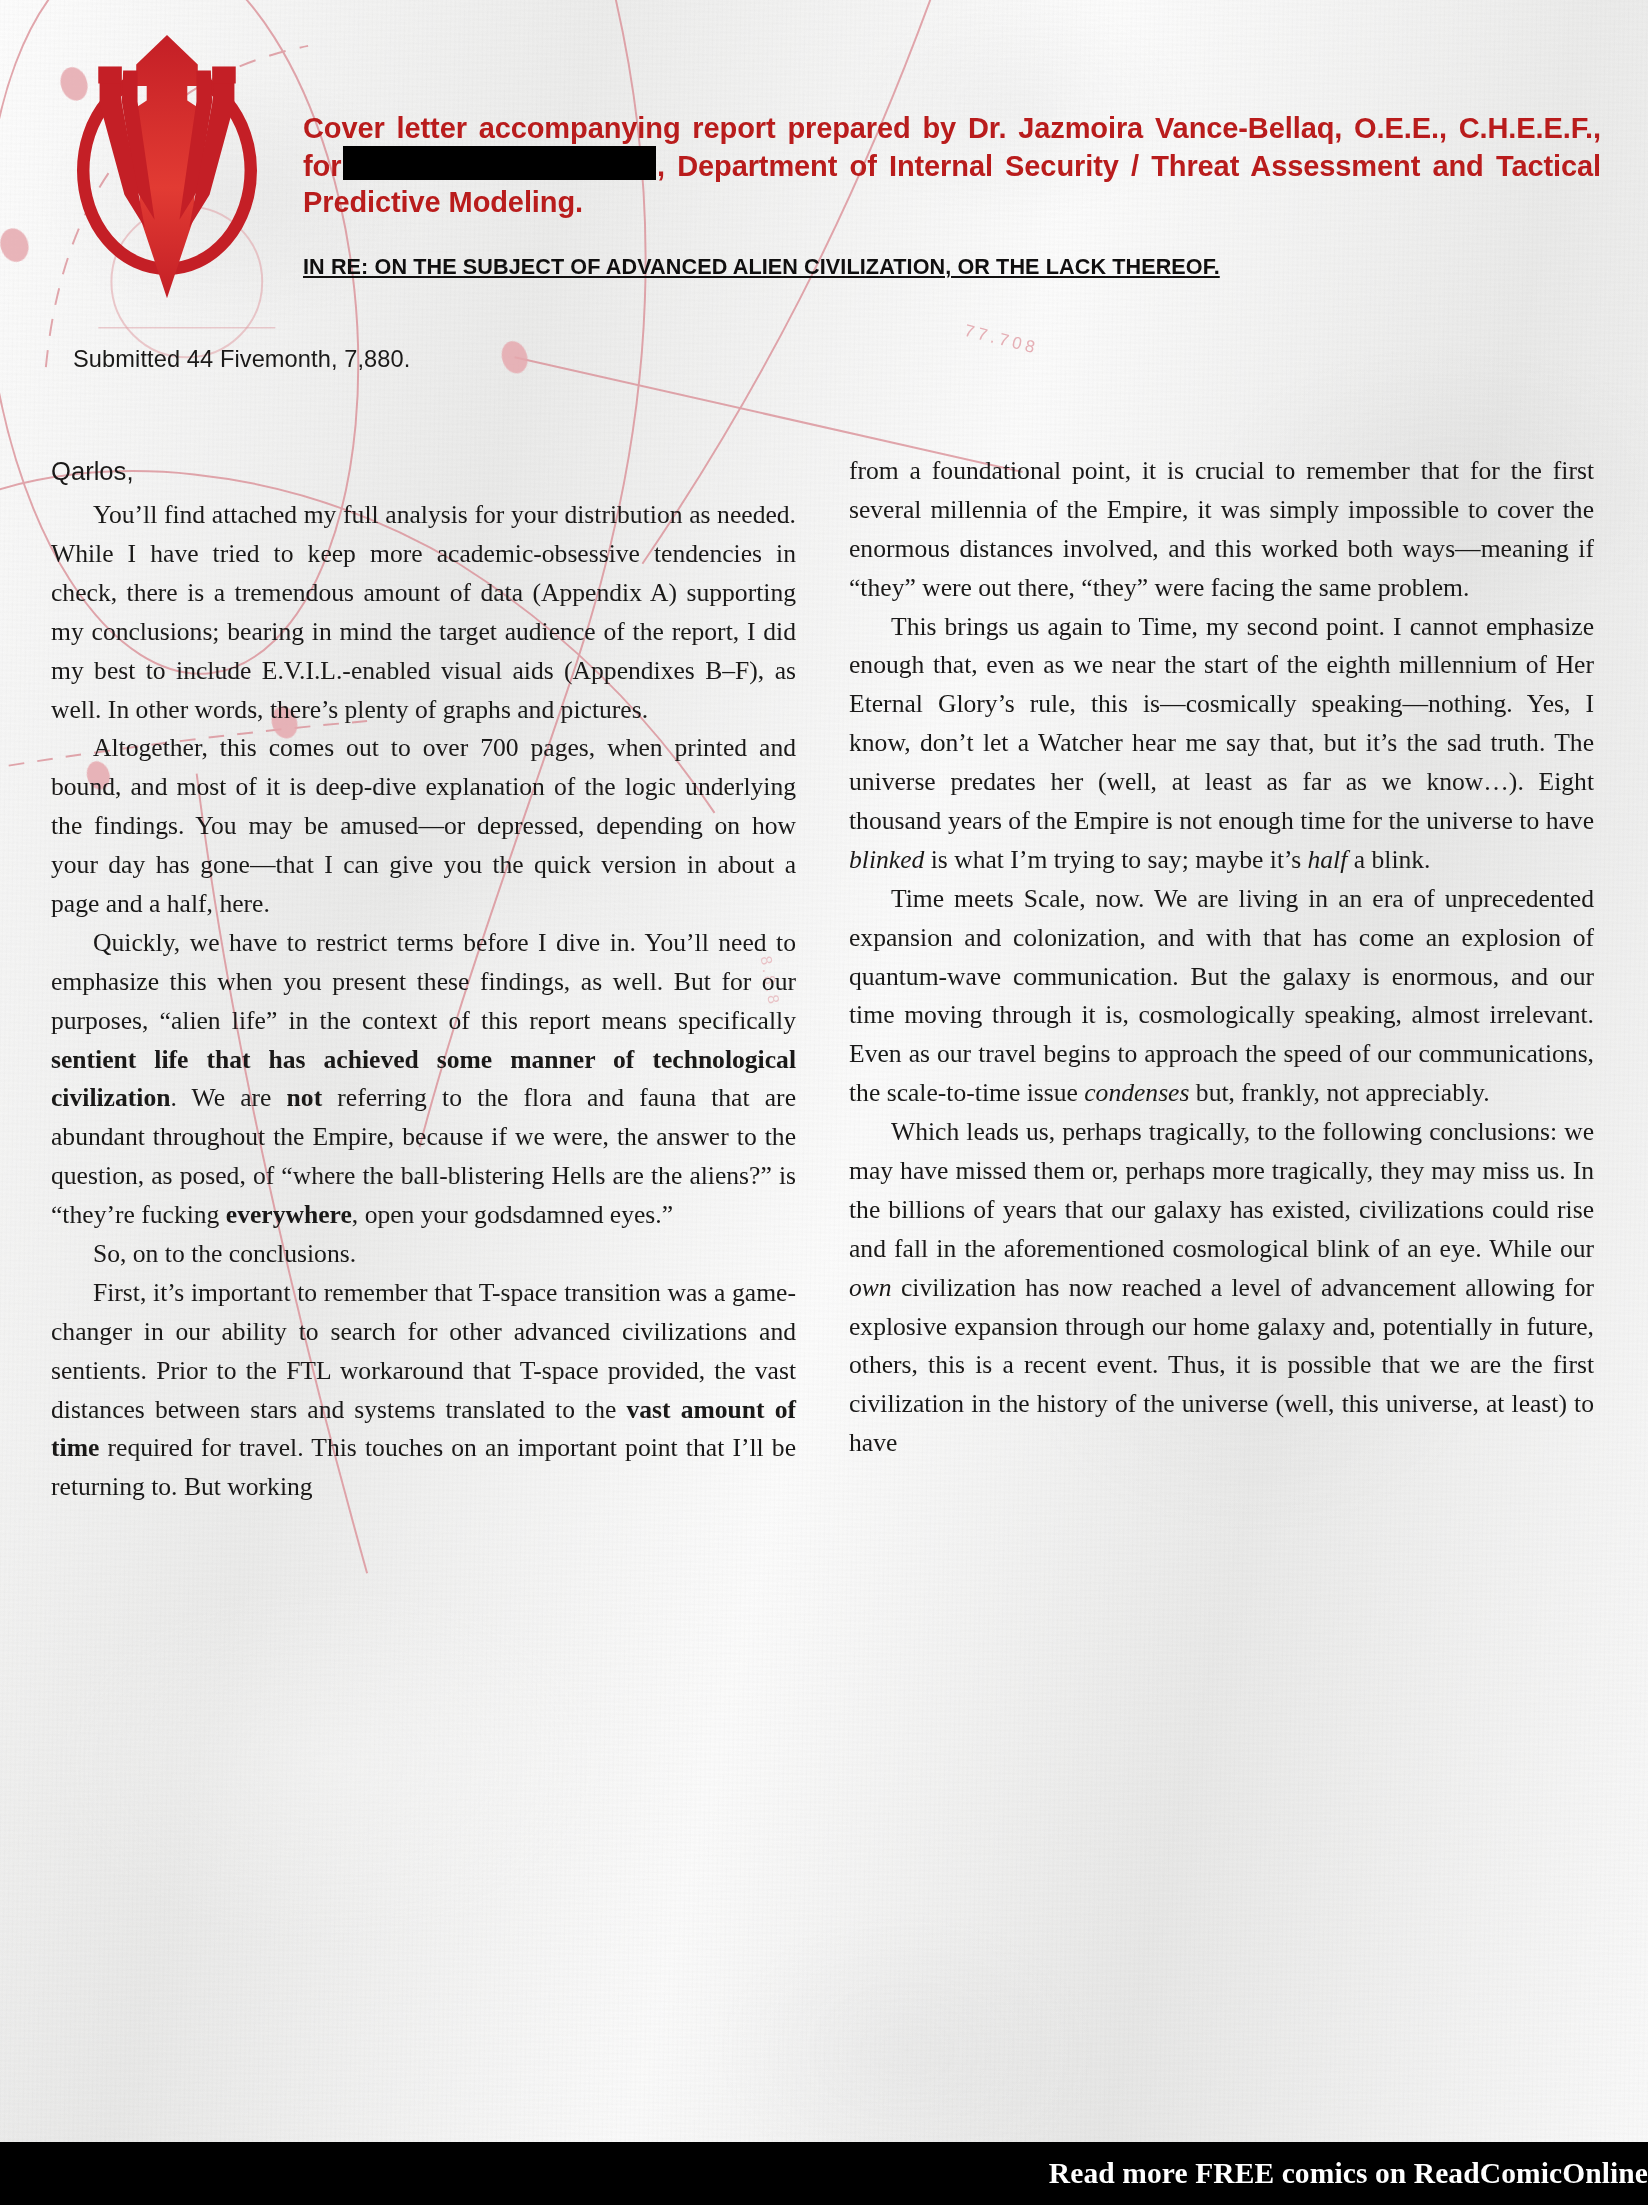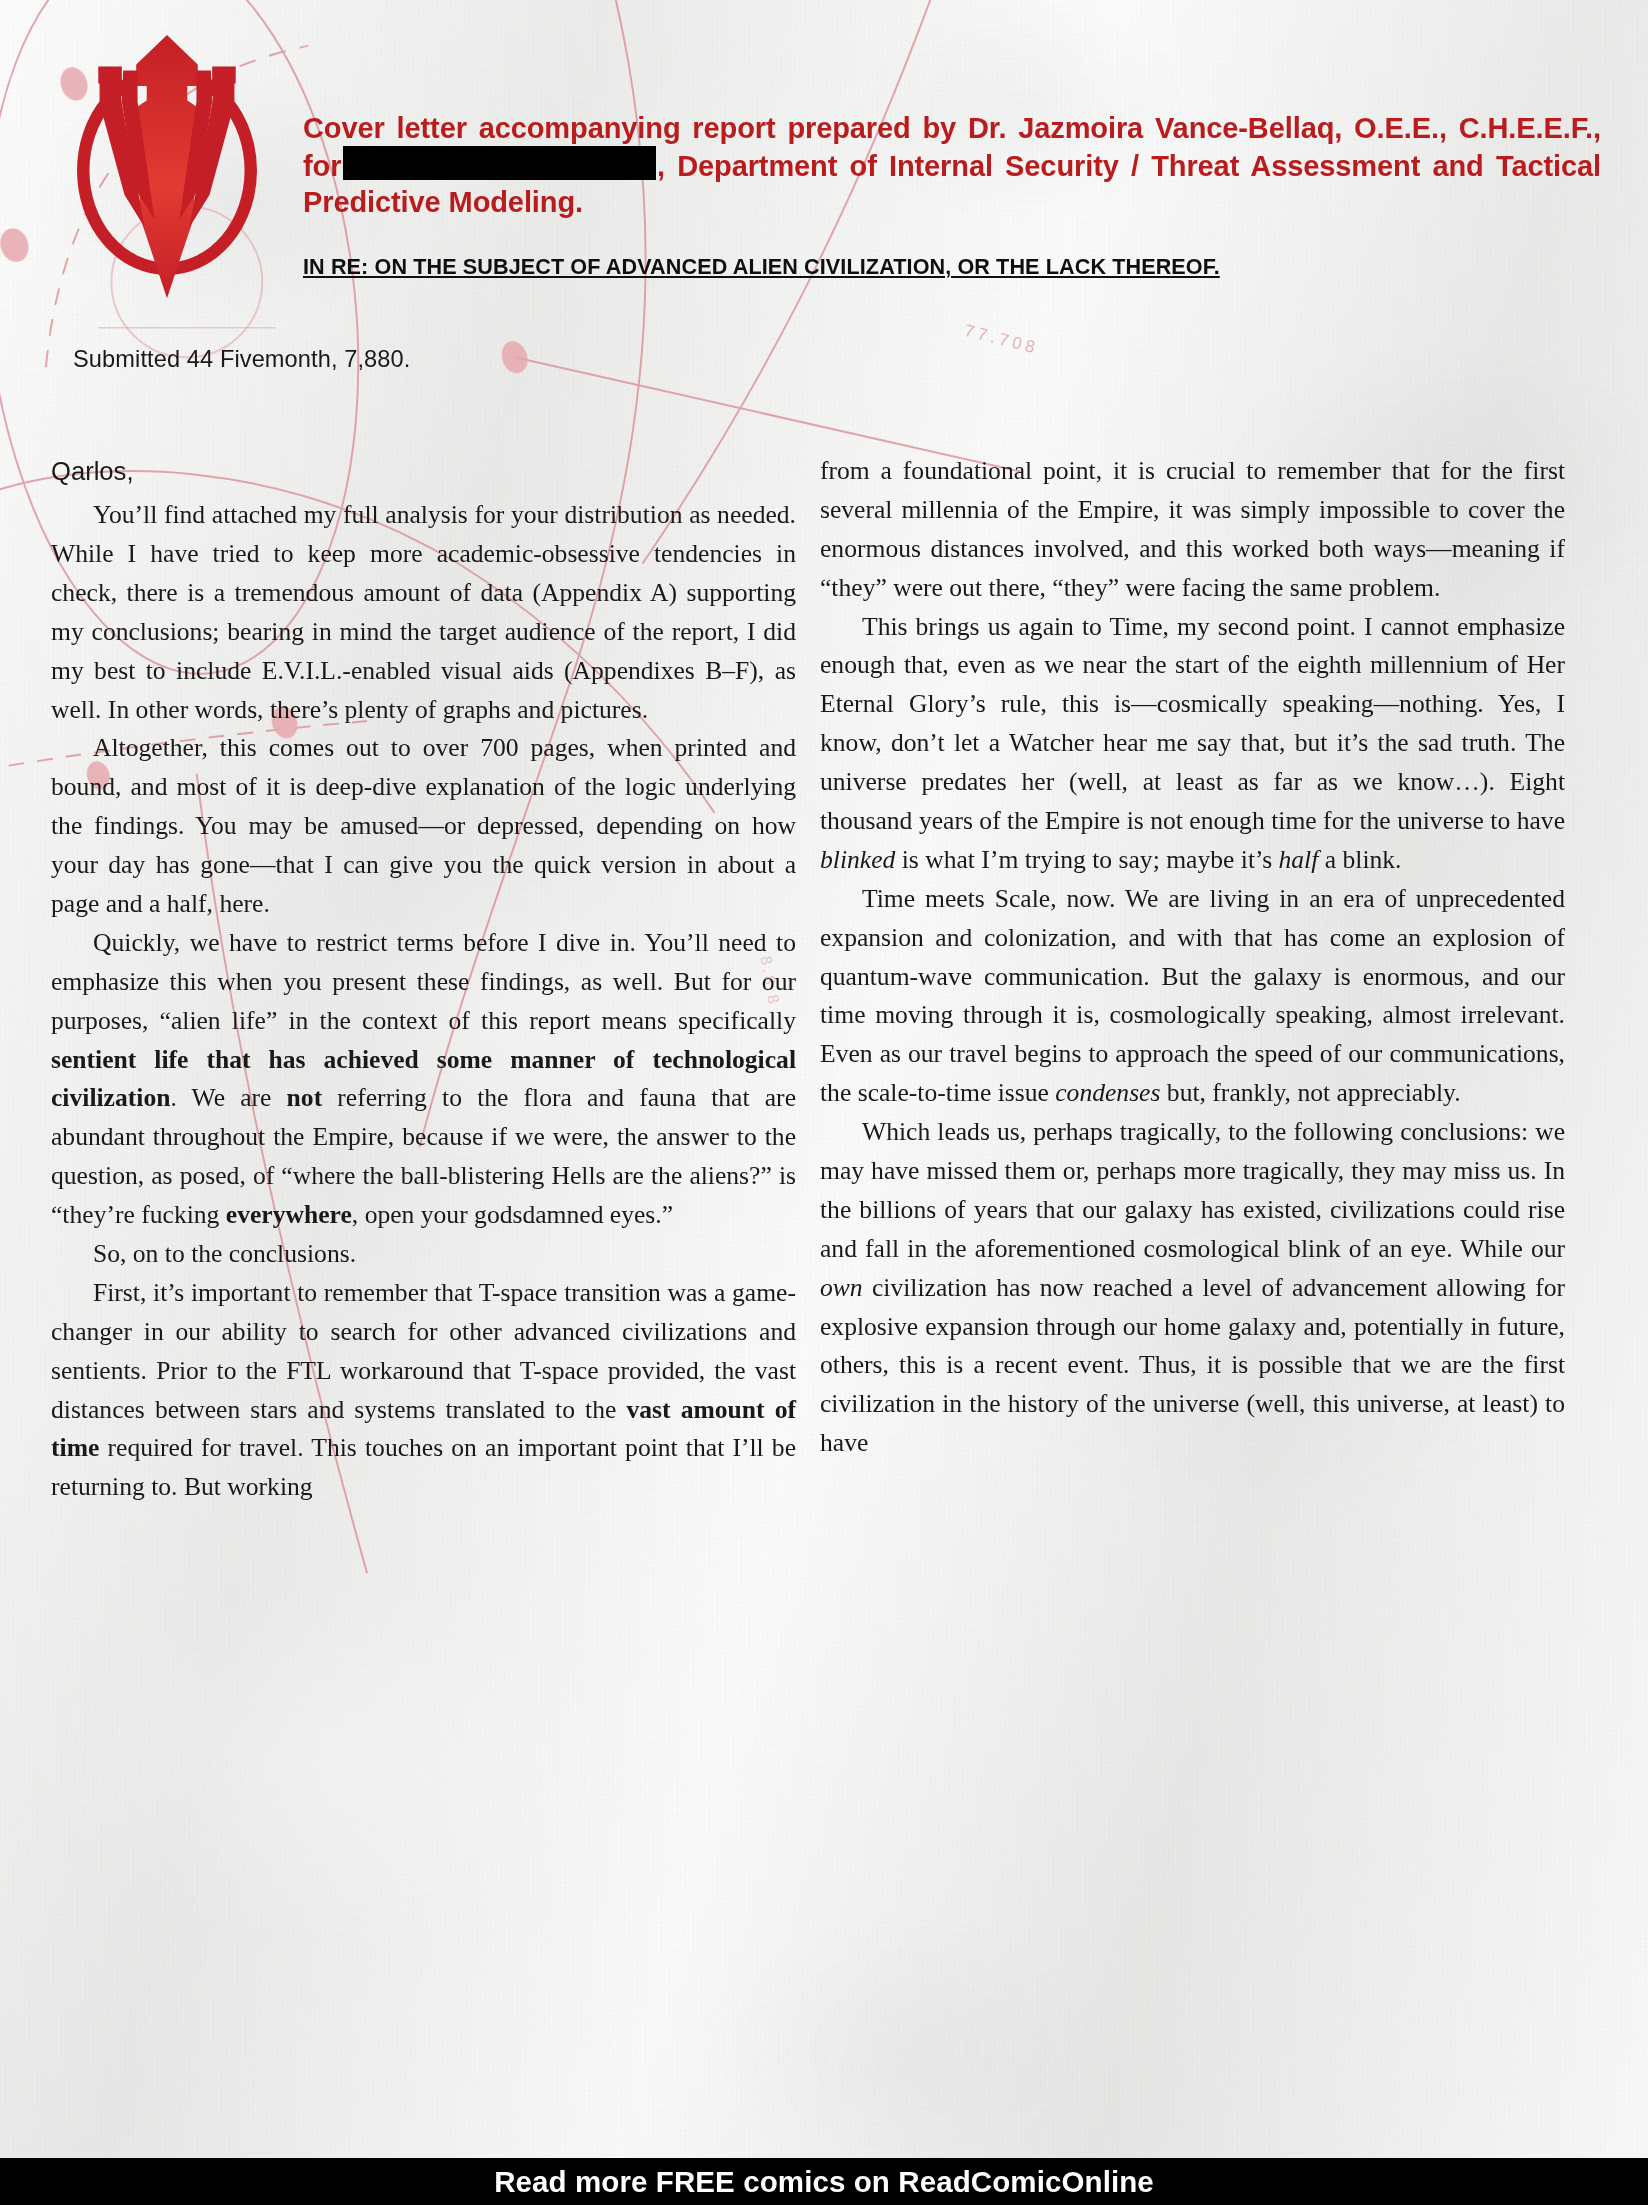--- a/index.html
+++ b/index.html
@@ -111,21 +111,21 @@
     letter-spacing: 0.1px;
   }
 
   
   .columns {
     position: absolute;
     left: 0;
     top: 452px;
     width: 1648px;
     display: flex;
-    gap: 24px;
+    gap: 53px;
     padding: 0 51px;
     box-sizing: border-box;
   }
   .col {
     width: 745px;
     flex: 0 0 745px;
   }
   .salutation {
     font-size: 25.6px;
     line-height: 1.52;
@@ -148,25 +148,26 @@
   }
   .para b { font-weight: 700; }
   .para i { font-style: italic; }
 
   
   .footer {
     position: absolute;
     left: 0;
     bottom: 0;
     width: 1648px;
-    height: 47px;
+    height: 63px;
     background: #000000;
     display: flex;
     align-items: center;
-    justify-content: center;
+    justify-content: flex-end;
+    font-family: Liberation Serif, serif;
   }
   .footer-text {
     color: #ffffff;
     font-size: 29.5px;
     font-weight: 700;
     letter-spacing: 0.1px;
   }
 </style>
 </head>
 <body>

